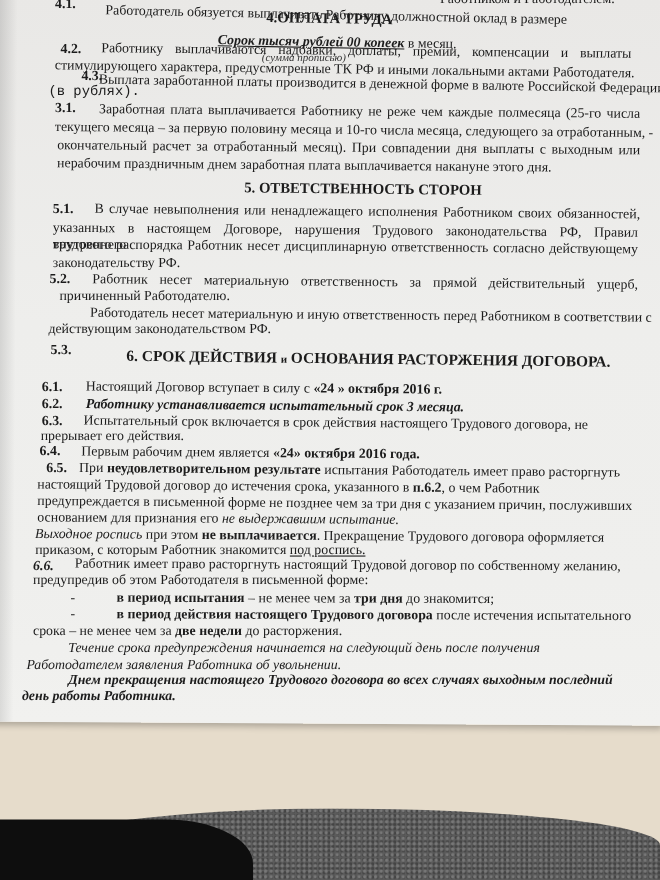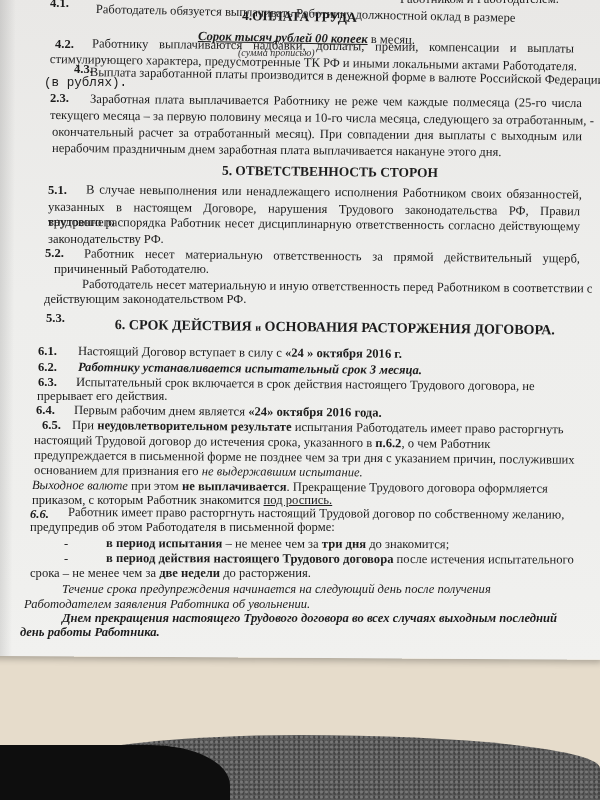--- a/index.html
+++ b/index.html
@@ -73,21 +73,21 @@
   <div class="ln tiny" style="left:238px; top:46px;">(сумма прописью)</div>
 
   <div class="ln num" style="left:55px; top:37px;">4.2.</div>
   <div class="ln just" style="left:92px; top:39px; width:482px; transform:rotate(0.6deg);">Работнику выплачиваются надбавки, доплаты, премии, компенсации и выплаты</div>
   <div class="ln" style="left:50px; top:52px; transform:rotate(0.8deg); transform-origin:0 0;">стимулирующего характера, предусмотренные ТК РФ и иными локальными актами Работодателя.</div>
 
   <div class="ln num" style="left:50px; top:62px;margin-left:24px;">4.3.</div>
   <div class="ln" style="left:90px; top:65px; transform:rotate(0.9deg); transform-origin:0 0;">Выплата заработанной платы производится в денежной форме в валюте Российской Федерации</div>
   <div class="ln" style="left:44px; top:76px;font-family:Liberation Mono, monospace;">(в рублях).</div>
 
-  <div class="ln num" style="left:50px; top:91px;">2.3.</div>
+  <div class="ln num" style="left:50px; top:91px;">3.1.</div>
   <div class="ln just" style="left:90px; top:94px; width:492px; transform:rotate(0.5deg);">Заработная плата выплачивается Работнику не реже чем каждые полмесяца (25-го числа</div>
   <div class="ln" style="left:50px; top:108px; transform:rotate(0.6deg); transform-origin:0 0;">текущего месяца – за первую половину месяца и 10-го числа месяца, следующего за отработанным, -</div>
   <div class="ln just" style="left:52px; top:127px; width:530px; transform:rotate(0.5deg);">окончательный расчет за отработанный месяц). При совпадении дня выплаты с выходным или</div>
   <div class="ln" style="left:52px; top:141px; transform:rotate(0.5deg); transform-origin:0 0;">нерабочим праздничным днем заработная плата выплачивается накануне этого дня.</div>
 
   <div class="ln h" style="left:222px; top:165px; transform:rotate(0.6deg);">5. ОТВЕТСТВЕННОСТЬ СТОРОН</div>
 
   <div class="ln num" style="left:48px; top:183px;">5.1.</div>
   <div class="ln just" style="left:86px; top:185px; width:496px; transform:rotate(0.6deg);">В случае невыполнения или ненадлежащего исполнения Работником своих обязанностей,</div>
   <div class="ln just" style="left:48px; top:202px; width:532px; transform:rotate(0.5deg);">указанных в настоящем Договоре, нарушения Трудового законодательства РФ, Правил внутреннего</div>
@@ -136,21 +136,21 @@
   <div class="ln" style="left:34px; top:433px; transform:rotate(0.5deg); transform-origin:0 0;">
     <span>настоящий Трудовой договор до истечения срока, указанного в</span>
     <span class="b">п.6.2</span><span>, о чем Работник</span>
   </div>
   <div class="ln" style="left:34px; top:448px; transform:rotate(0.5deg); transform-origin:0 0;">предупреждается в письменной форме не позднее чем за три дня с указанием причин, послуживших</div>
   <div class="ln" style="left:34px; top:463px; transform:rotate(0.4deg); transform-origin:0 0;">
     <span>основанием для признания его</span>
     <span class="i">не выдержавшим испытание.</span>
   </div>
   <div class="ln" style="left:32px; top:478px; transform:rotate(0.4deg); transform-origin:0 0;">
-    <span class="i">Выходное валюте</span>
+    <span class="i">Выходное роспись</span>
     <span>при этом</span>
     <span class="b">не выплачивается</span><span>. Прекращение Трудового договора оформляется</span>
   </div>
   <div class="ln" style="left:32px; top:493px;">
     <span>приказом, с которым Работник знакомится</span>
     <span class="u">под роспись.</span>
   </div>
 
   <div class="ln num" style="left:30px; top:507px;font-style:italic;">6.6.</div>
   <div class="ln" style="left:68px; top:505px; transform:rotate(0.3deg); transform-origin:0 0;">Работник имеет право расторгнуть настоящий Трудовой договор по собственному желанию,</div>

